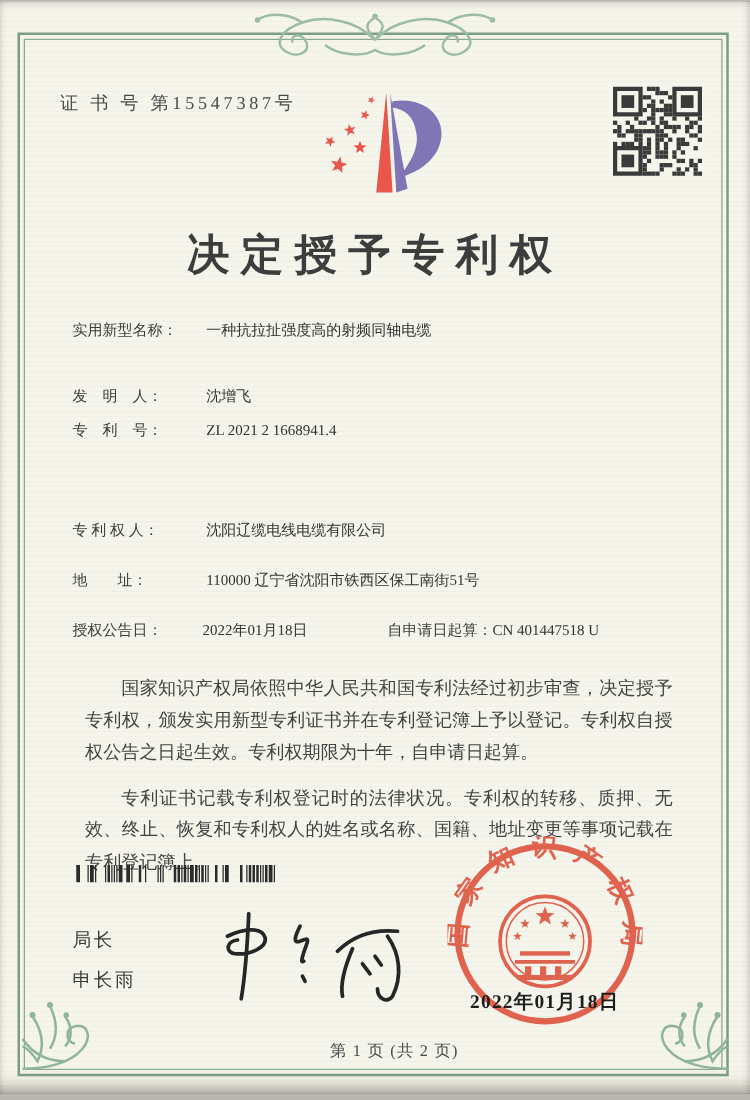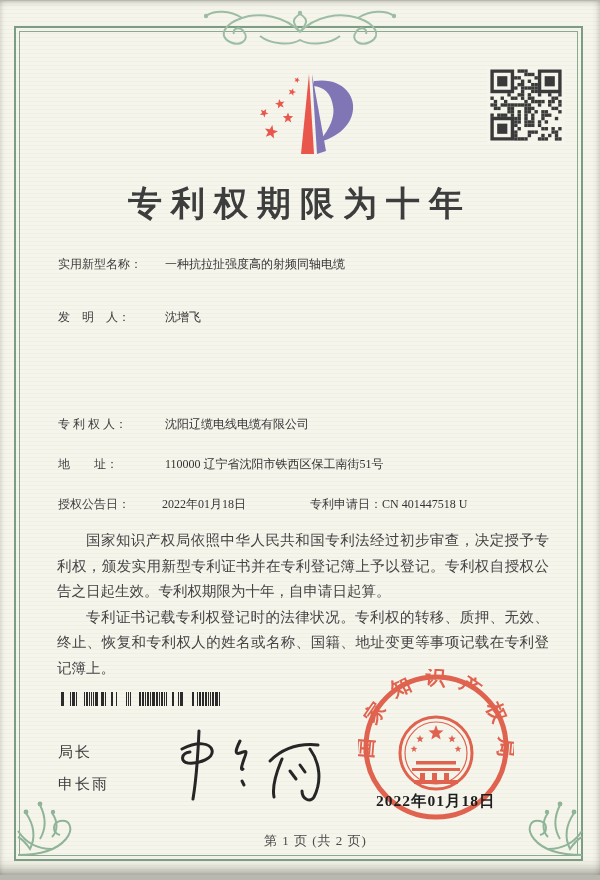--- a/index.html
+++ b/index.html
@@ -37,21 +37,21 @@
     font-size:34px;font-weight:600;color:#3d3d3d;letter-spacing:9px;
   }
   .field-row{left:58px;right:48px;font-size:12px;color:#3c3c3c;}
   .field-label{display:inline-block;min-width:104px;color:#3c3c3c;}
   .field-value{color:#333;}
   .grant-no{position:absolute;left:252px;top:0;}
   .body-text{
     left:57px;width:492px;top:527px;
     font-size:14.5px;line-height:25.5px;color:#434343;text-align:justify;
   }
-  .body-text p{margin:0;text-indent:2em;}
+  .body-text p{margin:11px;text-indent:2em;}
   .barcode{left:57px;top:691px;width:166px;height:14px;}
   .officer-title{left:58px;top:742px;font-size:15px;color:#3b3b3b;letter-spacing:2px;}
   .officer-name{left:58px;top:774px;font-size:15px;color:#3b3b3b;letter-spacing:2px;text-align:center;}
   .signature{left:152px;top:718px;}
   .seal{left:358px;top:668px;}
   .seal-date{
     left:376px;top:790px;font-size:15.5px;color:#1e1e1e;letter-spacing:1px;
     font-weight:600;
   }
   .footer-page{
@@ -82,20 +82,21 @@
       <path d="M110,26 C104,18 100,14 110,8 C120,14 116,18 110,26"></path>
       <path d="M70,30 C80,38 100,40 110,34 C120,40 140,38 150,30"></path>
     </g>
     <g fill="#9cbda4">
       <circle cx="16" cy="10" r="2.2"></circle>
         <circle cx="204" cy="10" r="2.2"></circle>
       <circle cx="110" cy="7" r="2.2"></circle>
     </g>
   </svg>
 
+  <div class="abs cert-no">证 书 号 第15547387号</div>
 
   <svg class="abs logo" width="116" height="102" viewBox="0 0 116 102">
     <g id="logo-stars" fill="#e8564c">
         <polygon points="51.2,27.2 51.3,30.0 54.0,30.9 51.4,32.0 51.3,34.8 49.5,32.6 46.8,33.4 48.3,31.0 46.7,28.7 49.5,29.4"></polygon>
         <polygon points="37.0,38.1 38.9,41.1 42.4,40.5 40.1,43.2 41.7,46.4 38.4,45.1 35.9,47.5 36.2,44.0 33.0,42.4 36.5,41.6"></polygon>
         <polygon points="24.2,48.1 23.7,51.2 26.4,52.8 23.3,53.4 22.6,56.5 21.1,53.7 17.9,53.9 20.1,51.7 18.9,48.7 21.8,50.1"></polygon>
         <polygon points="46.0,51.5 47.4,55.1 51.2,55.3 48.2,57.7 49.2,61.4 46.0,59.3 42.8,61.4 43.8,57.7 40.8,55.3 44.6,55.1"></polygon>
         <polygon points="30.4,64.1 31.2,69.0 36.0,70.2 31.6,72.4 31.9,77.4 28.4,73.9 23.8,75.7 26.1,71.3 22.9,67.6 27.8,68.3"></polygon>
         <polygon points="56.2,16.2 56.1,18.3 58.0,19.3 56.0,19.8 55.7,21.9 54.5,20.2 52.4,20.5 53.7,18.9 52.7,17.0 54.7,17.8"></polygon>
       </g>
@@ -245,42 +246,46 @@
         <rect x="71.22" y="71.22" width="3.39" height="3.39"></rect>
         <path d="M3.391304347826087,3.391304347826087h23.73913043478261v23.73913043478261h-23.73913043478261Z M6.782608695652174,6.782608695652174v16.956521739130434h16.956521739130434v-16.956521739130434Z" fill-rule="evenodd"></path>
         <rect x="10.173913043478262" y="10.173913043478262" width="10.173913043478262" height="10.173913043478262"></rect>
         <path d="M50.869565217391305,3.391304347826087h23.73913043478261v23.73913043478261h-23.73913043478261Z M54.26086956521739,6.782608695652174v16.956521739130434h16.956521739130434v-16.956521739130434Z" fill-rule="evenodd"></path>
         <rect x="57.65217391304348" y="10.173913043478262" width="10.173913043478262" height="10.173913043478262"></rect>
         <path d="M3.391304347826087,50.869565217391305h23.73913043478261v23.73913043478261h-23.73913043478261Z M6.782608695652174,54.26086956521739v16.956521739130434h16.956521739130434v-16.956521739130434Z" fill-rule="evenodd"></path>
         <rect x="10.173913043478262" y="57.65217391304348" width="10.173913043478262" height="10.173913043478262"></rect>
       </g>
   </svg>
 
-  <div class="abs title">专利权期限为十年</div>
+  <div class="abs title">决定授予专利权</div>
 
   <div class="abs field-row" style="top:255px">
     <span class="field-label">实用新型名称：</span>
     <span class="field-value">一种抗拉扯强度高的射频同轴电缆</span>
   </div>
   <div class="abs field-row" style="top:308px">
     <span class="field-label">发　明　人：</span>
     <span class="field-value">沈增飞</span>
   </div>
+  <div class="abs field-row" style="top:335px">
+    <span class="field-label">专　利　号：</span>
+    <span class="field-value">ZL 2021 2 1668941.4</span>
+  </div>
   <div class="abs field-row" style="top:415px">
     <span class="field-label">专 利 权 人：</span>
     <span class="field-value">沈阳辽缆电线电缆有限公司</span>
   </div>
   <div class="abs field-row" style="top:455px">
     <span class="field-label">地　　址：</span>
     <span class="field-value">110000 辽宁省沈阳市铁西区保工南街51号</span>
   </div>
   <div class="abs field-row" style="top:495px">
     <span class="field-label">授权公告日：</span><span class="field-value">2022年01月18日</span>
     <span class="grant-no">
-      <span class="field-label" style="min-width:0">专利申请日：</span><span class="field-value">CN 401447518 U</span>
+      <span class="field-label" style="min-width:0">自申请日起算：</span><span class="field-value">CN 401447518 U</span>
     </span>
   </div>
 
   <div class="abs body-text">
     <p>国家知识产权局依照中华人民共和国专利法经过初步审查，决定授予专利权，颁发实用新型专利证书并在专利登记簿上予以登记。专利权自授权公告之日起生效。专利权期限为十年，自申请日起算。</p>
     <p>专利证书记载专利权登记时的法律状况。专利权的转移、质押、无效、终止、恢复和专利权人的姓名或名称、国籍、地址变更等事项记载在专利登记簿上。</p>
   </div>
 
   <svg class="abs barcode" width="166" height="14" viewBox="0 0 166 14">
     <g id="barcode-bars" fill="#2b2b2b">

